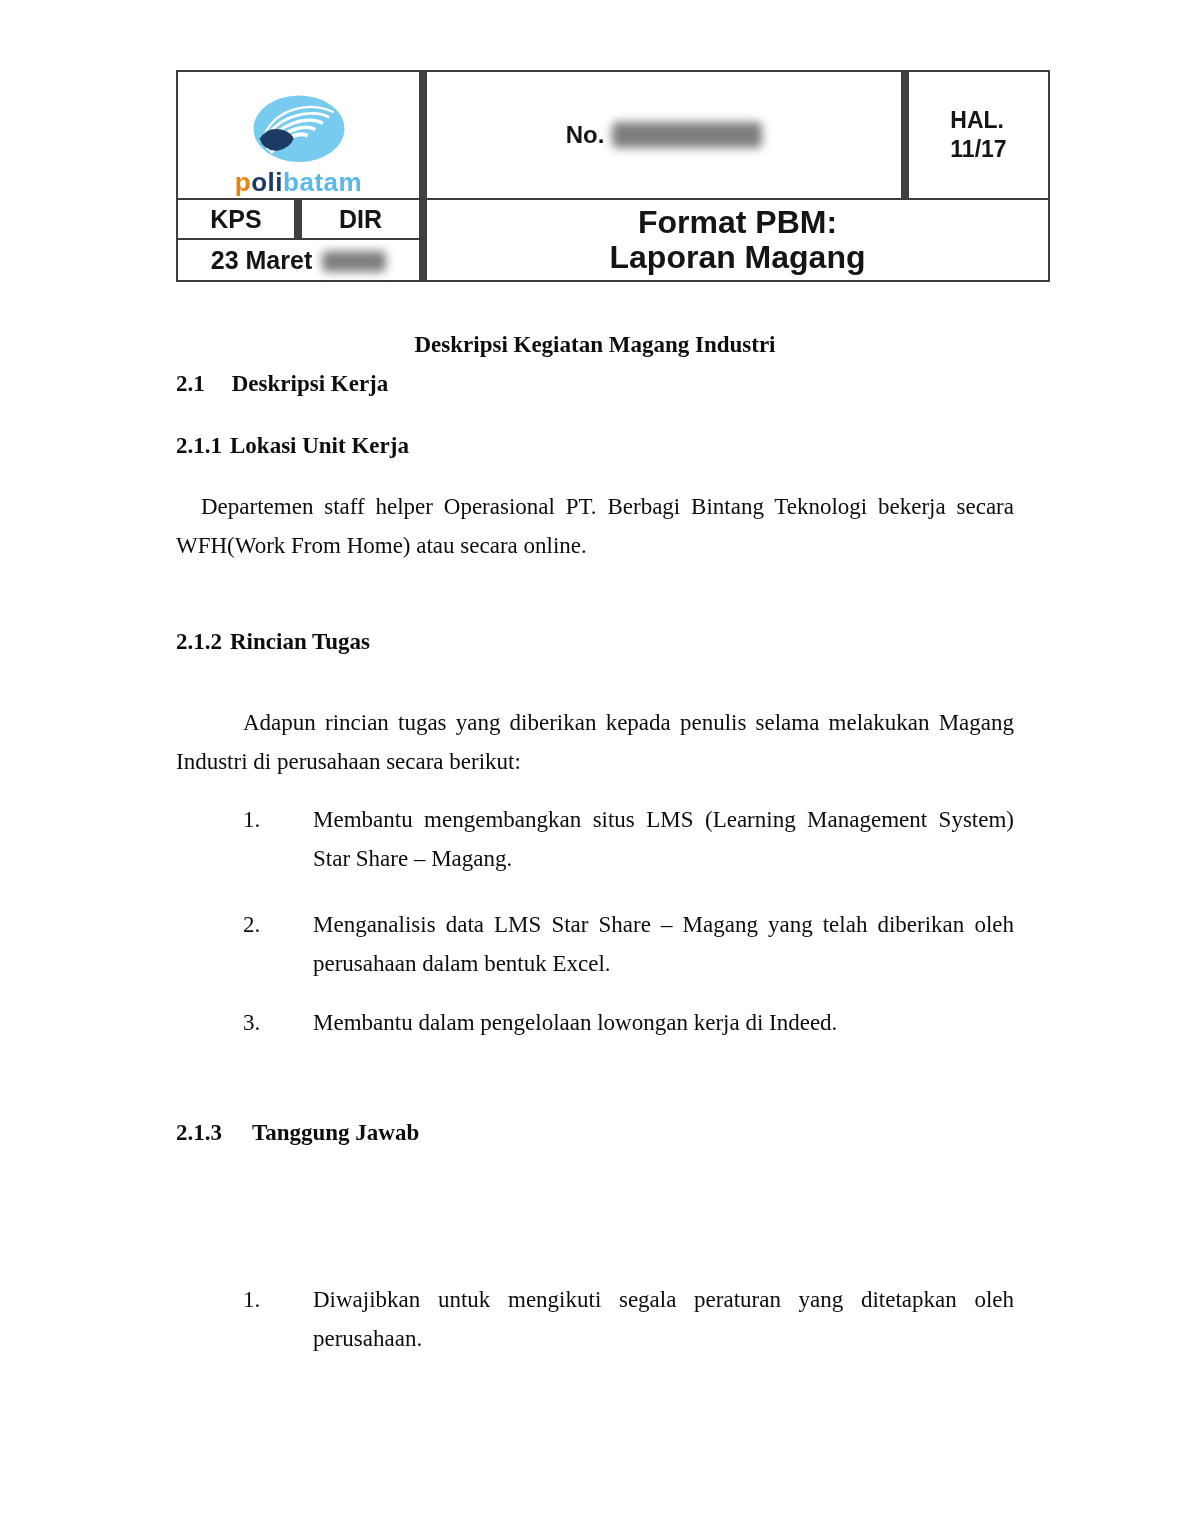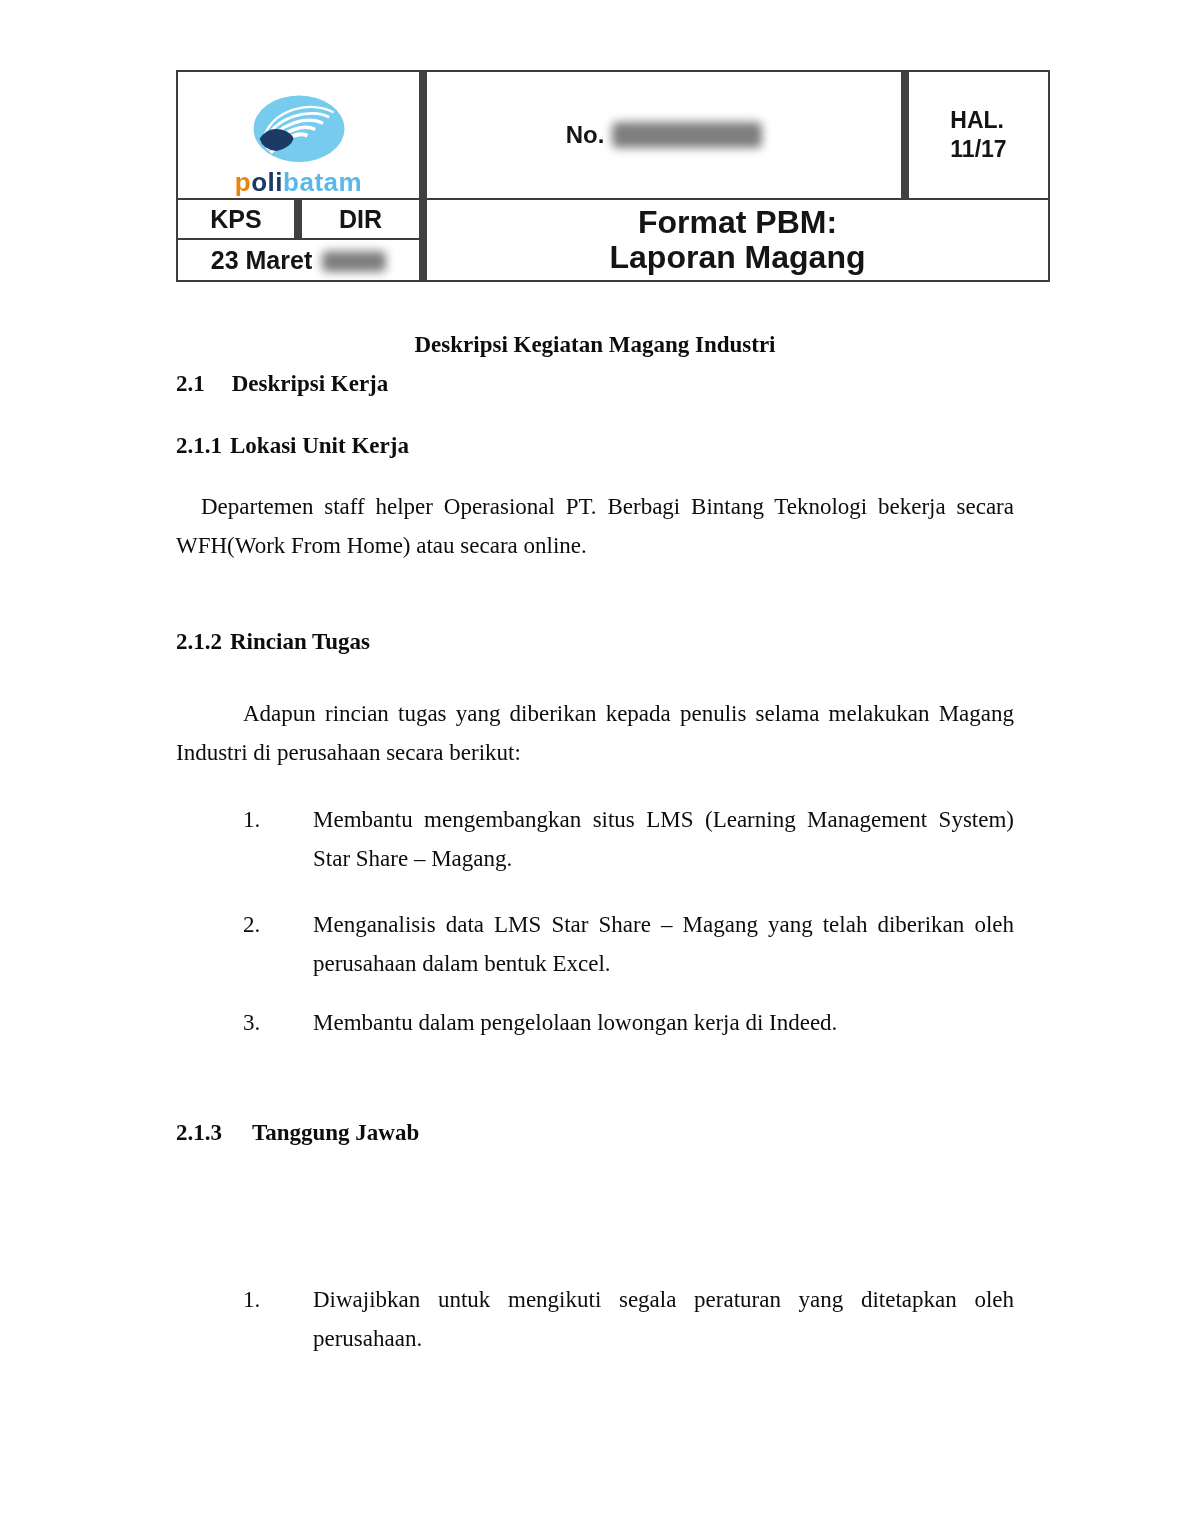--- a/index.html
+++ b/index.html
@@ -55,21 +55,21 @@
   .h212 { top:629px; }  .h212 .hgap { width:8px;  }
   .h213 { top:1120px; } .h213 .hgap { width:30px; }
 
   .para { line-height:39px; }
   .p1 { top:487px; }
   .p2 { top:694px; }
   .p3 { top:1175px; }
   .line-just { text-align:justify; text-align-last:justify; }
   .line-left { text-align:left; }
   .ind-sm  { padding-left:25px; }
-  .ind-tab { padding-left:67px; }
+  .ind-tab { padding-left:67px;margin-top:9px; }
 
   .list-item { position:absolute; left:243px; width:771px; line-height:39px; font-size:23px; color:#0d0d0d; }
   .li-1 { top:800px; }
   .li-2 { top:905px; }
   .li-3 { top:1003px; }
   .li-t1 { top:1280px; }
   .li-num { position:absolute; left:0; top:0; }
   .li-text { margin-left:70px; width:701px; }
 </style>
 </head>

